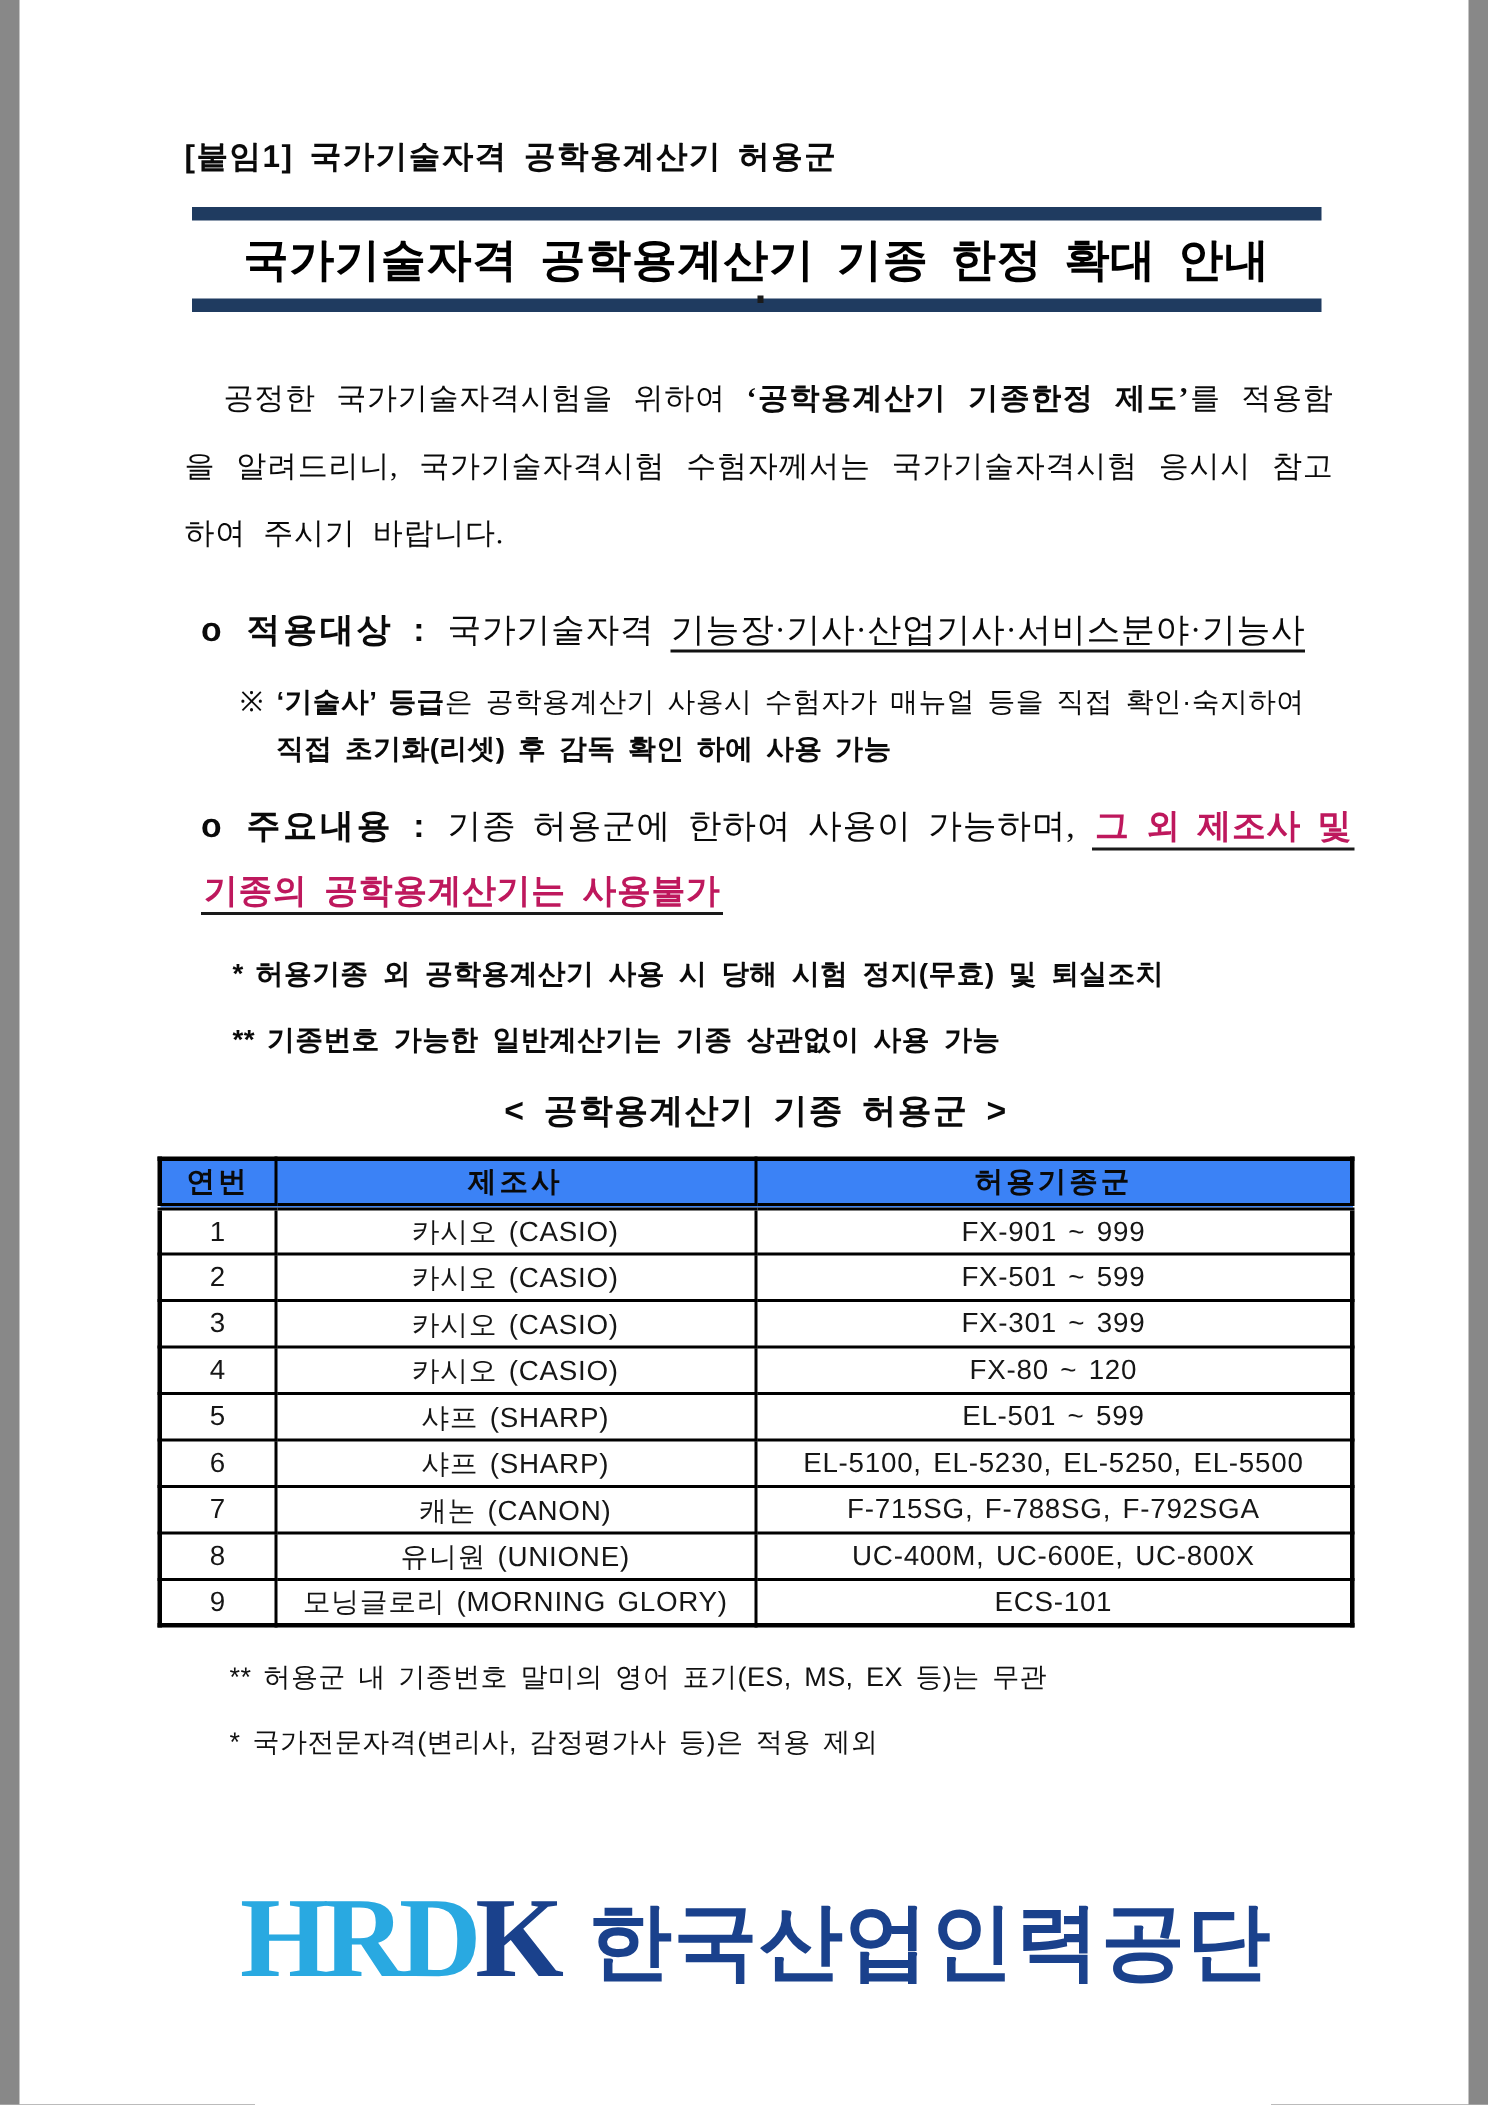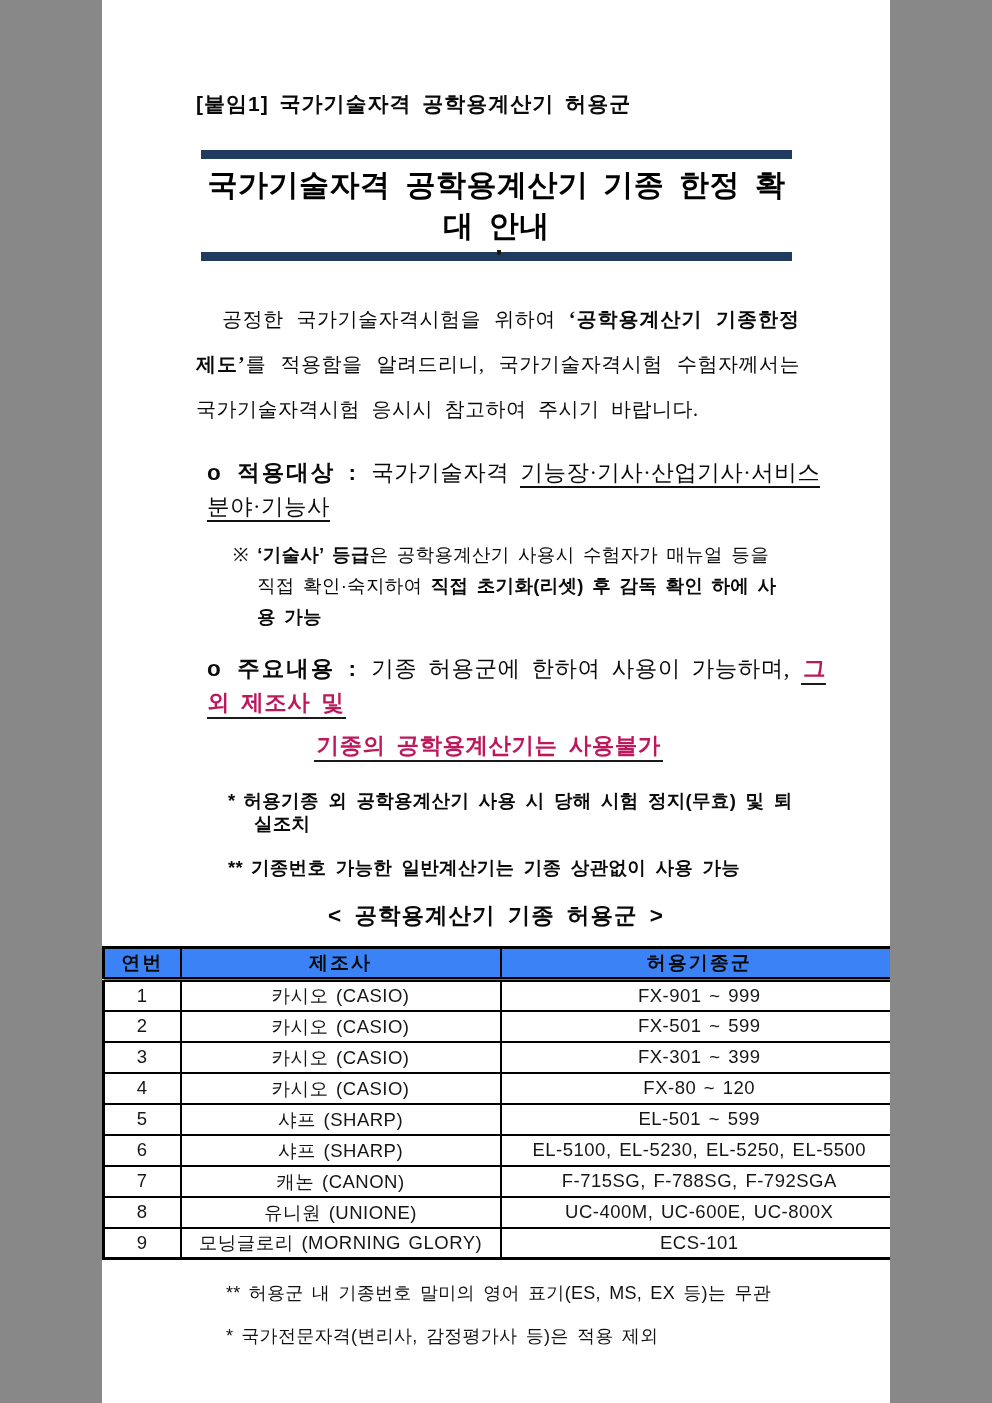--- a/index.html
+++ b/index.html
@@ -1,28 +1,29 @@
 <!DOCTYPE html>
 <html><head>
 <meta charset="utf-8">
 <style>
   * { box-sizing: border-box; }
   html, body { margin: 0; padding: 0; background: #888; }
   .page {
-    width: 788px; height: 1403px; margin: 0 auto; background: #ffffff;
+    width: 966px; height: 1403px; margin: 0 auto; background: #ffffff;
     position: relative; overflow: hidden; color: #0a0a0a;
     font-family: "Liberation Sans", sans-serif;
+    padding-left: 16px;
   }
   
   .attachment {
     padding-top: 90px; margin-left: 94px;
     font-size: 21px; font-weight: bold; letter-spacing: 1px; word-spacing: 4px;
   }
   
-  .banner { margin: 32px 98px 0 99px; position: relative; }
+  .banner { margin: 20px 98px 0 99px; position: relative; }
   .bar { height: 9px; background: #1f3b60; }
   .banner-title {
     margin: 0; padding: 6px 0 5px; text-align: center;
     font-size: 30px; font-weight: bold; letter-spacing: 0.5px; word-spacing: 6px; color: #000;
   }
   .stray-dot { position: absolute; left: 50%; top: -2px; width: 4px; height: 5px; background: #1a1a1a; }
   
   .intro {
     margin: 36px 90px 0 94px; font-family: "Liberation Serif", serif;
     font-size: 20px; line-height: 45px; text-align: justify; text-indent: 26px;
@@ -34,21 +35,21 @@
     margin: 24px 60px 0 105px; font-family: "Liberation Serif", serif;
     font-size: 22.5px; line-height: 34px; word-spacing: 5px; letter-spacing: 0.5px;
   }
   .bullet { font-family: "Liberation Sans", sans-serif; font-weight: bold; margin-right: 16px; }
   .bullet-label { font-weight: bold; font-family: "Liberation Sans", sans-serif; letter-spacing: 2px; }
   .u-black { border-bottom: 2px solid #111; padding-bottom: 1px; }
   .note-grade {
     margin: 15px 100px 0 131px; font-size: 18.5px; line-height: 31px;
     word-spacing: 3px; padding-left: 24px; text-indent: -24px; letter-spacing: 0.3px;
   }
-  .main-line2 { text-align: center; margin: 9px 120px 0 105px; }
+  .main-line2 { text-align: left; margin: 9px 120px 0 105px; }
   .red { color: #be185d; font-weight: bold; }
   .red-u { border-bottom: 2px solid #1a1a1a; padding: 0 2px 2px; }
   .usage-notes { margin: 26px 80px 0 126px; }
   .usage-note {
     font-size: 18.5px; font-weight: bold; line-height: 23px; margin-bottom: 21px;
     word-spacing: 4px; letter-spacing: 0.3px; padding-left: 26px; text-indent: -26px;
   }
   .usage-note .mk { margin-right: 8px; font-weight: bold; }
   
   .table-title { margin: 12px 0 0; text-align: center; font-size: 22.5px; font-weight: bold; word-spacing: 5px; letter-spacing: 1px; }

